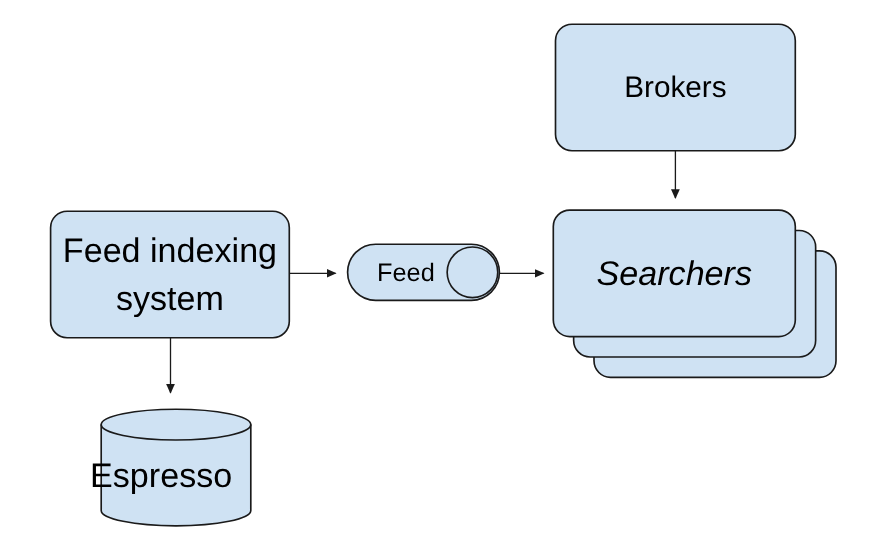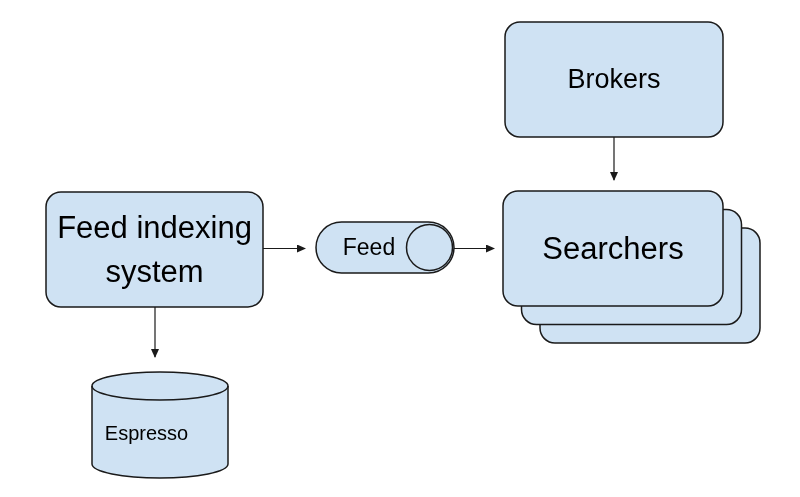--- a/index.html
+++ b/index.html
@@ -42,23 +42,23 @@
     text-align: center;
     color: #000000;
     pointer-events: none;
     white-space: nowrap;
   }
   .label.two-line {
     flex-direction: column;
   }
   .lbl-feed      { left: 46px;  top: 192px; width: 217px; height: 115px; font-size: 31px; line-height: 44px; }
   .lbl-brokers   { left: 505px; top: 22px;  width: 218px; height: 115px; font-size: 27px; }
-  .lbl-searchers { left: 503px; top: 191px; width: 220px; height: 115px; font-size: 31px; }
+  .lbl-searchers { left: 503px; top: 191px; width: 220px; height: 115px; font-size: 31px; font-style: italic; }
   .lbl-kafka     { left: 316px; top: 222px; width: 106px; height: 51px;  font-size: 23px; }
-  .lbl-espresso  { left: 92px;  top: 400px; width: 109px; height: 66px;  font-size: 20px; }
+  .lbl-espresso  { left: 92px;  top: 400px; width: 109px; height: 66px;  font-size: 31px; }
 </style>
 </head>
 <body>
 
 <div class="canvas">
 
   <svg class="shapes" width="800" height="497" viewBox="0 0 800 497">
     <defs>
       <marker id="arrowhead" markerUnits="userSpaceOnUse" markerWidth="10" markerHeight="10" refX="8" refY="4" orient="auto">
         <path d="M0,0 L9,4 L0,8 Z" fill="#1a1a1a"></path>

